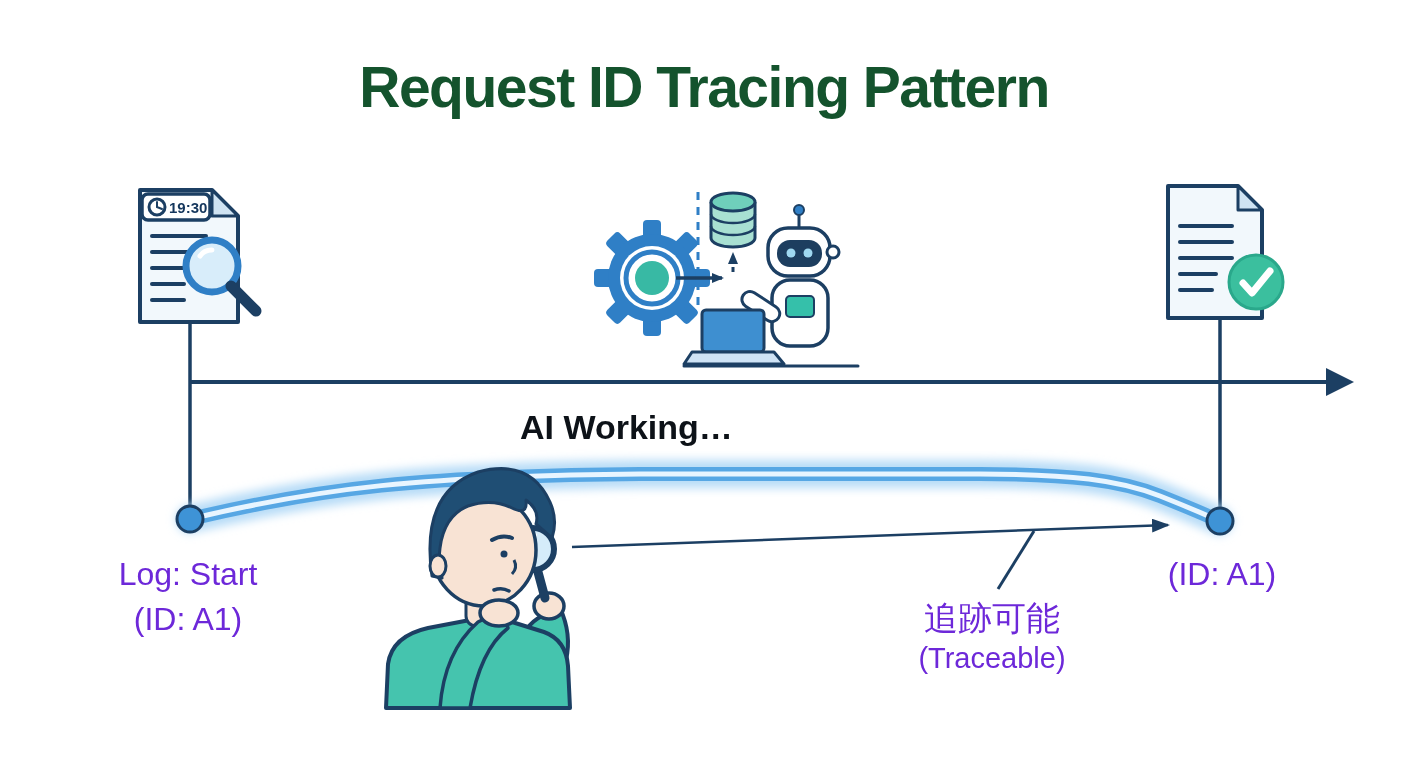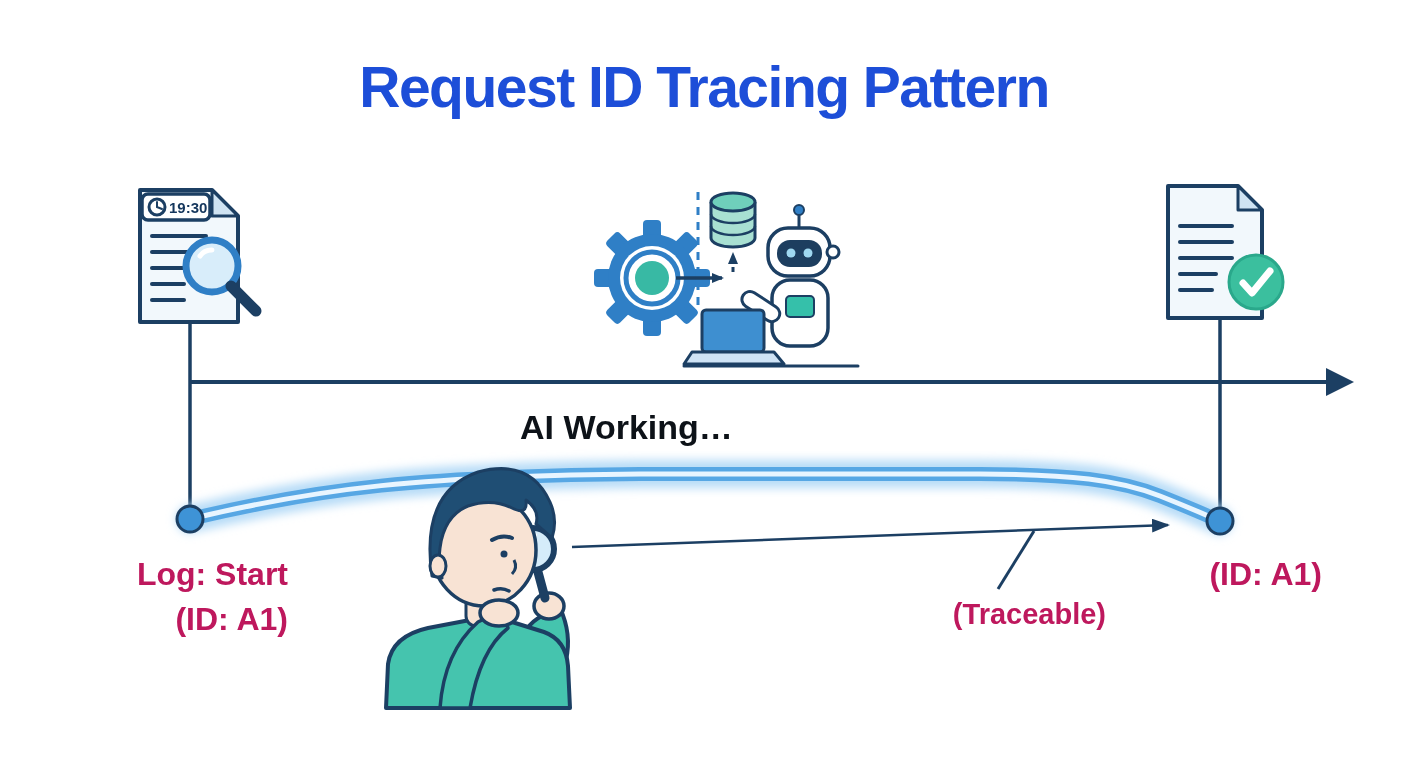--- a/index.html
+++ b/index.html
@@ -3,27 +3,27 @@
 <meta charset="utf-8">
 <style>
   html,body{margin:0;padding:0;background:#ffffff;}
   .canvas{
     position:relative;width:1408px;height:768px;background:#ffffff;overflow:hidden;
     font-family:"Liberation Sans","DejaVu Sans",sans-serif;color:#0c1118;
   }
   .art{position:absolute;left:0;top:0;width:1408px;height:768px;}
   .title{
     position:absolute;top:54px;left:0;width:100%;text-align:center;
-    font-size:57px;font-weight:800;letter-spacing:-1.5px;color:#1d4ed8;
+    font-size:57px;font-weight:800;letter-spacing:-1.5px;color:#14532d;
   }
   .label-ai{
     position:absolute;top:408px;left:520px;width:370px;text-align:left;
     font-size:34px;font-weight:700;color:#0d1218;
   }
-  .label-block{position:absolute;text-align:right;font-weight:700;color:#be185d;line-height:1.42;}
+  .label-block{position:absolute;text-align:center;font-weight:400;color:#6d28d9;line-height:1.42;}
   .label-start{top:552px;left:88px;width:200px;font-size:32px;}
   .label-end{top:552px;left:1122px;width:200px;font-size:32px;}
   .label-trace{top:596px;left:878px;width:228px;line-height:1.3;}
   .label-trace .jp{font-size:34px;}
   .label-trace .en{font-size:29px;}
 </style>
 </head>
 <body>
 
 <div class="canvas">
@@ -190,16 +190,17 @@
   <div class="label-block label-start">
     <div>Log: Start</div>
     <div>(ID: A1)</div>
   </div>
 
   <div class="label-block label-end">
     <div>(ID: A1)</div>
   </div>
 
   <div class="label-block label-trace">
+    <div class="jp">追跡可能</div>
     <div class="en">(Traceable)</div>
   </div>
 
 </div>
 
 </body></html>

